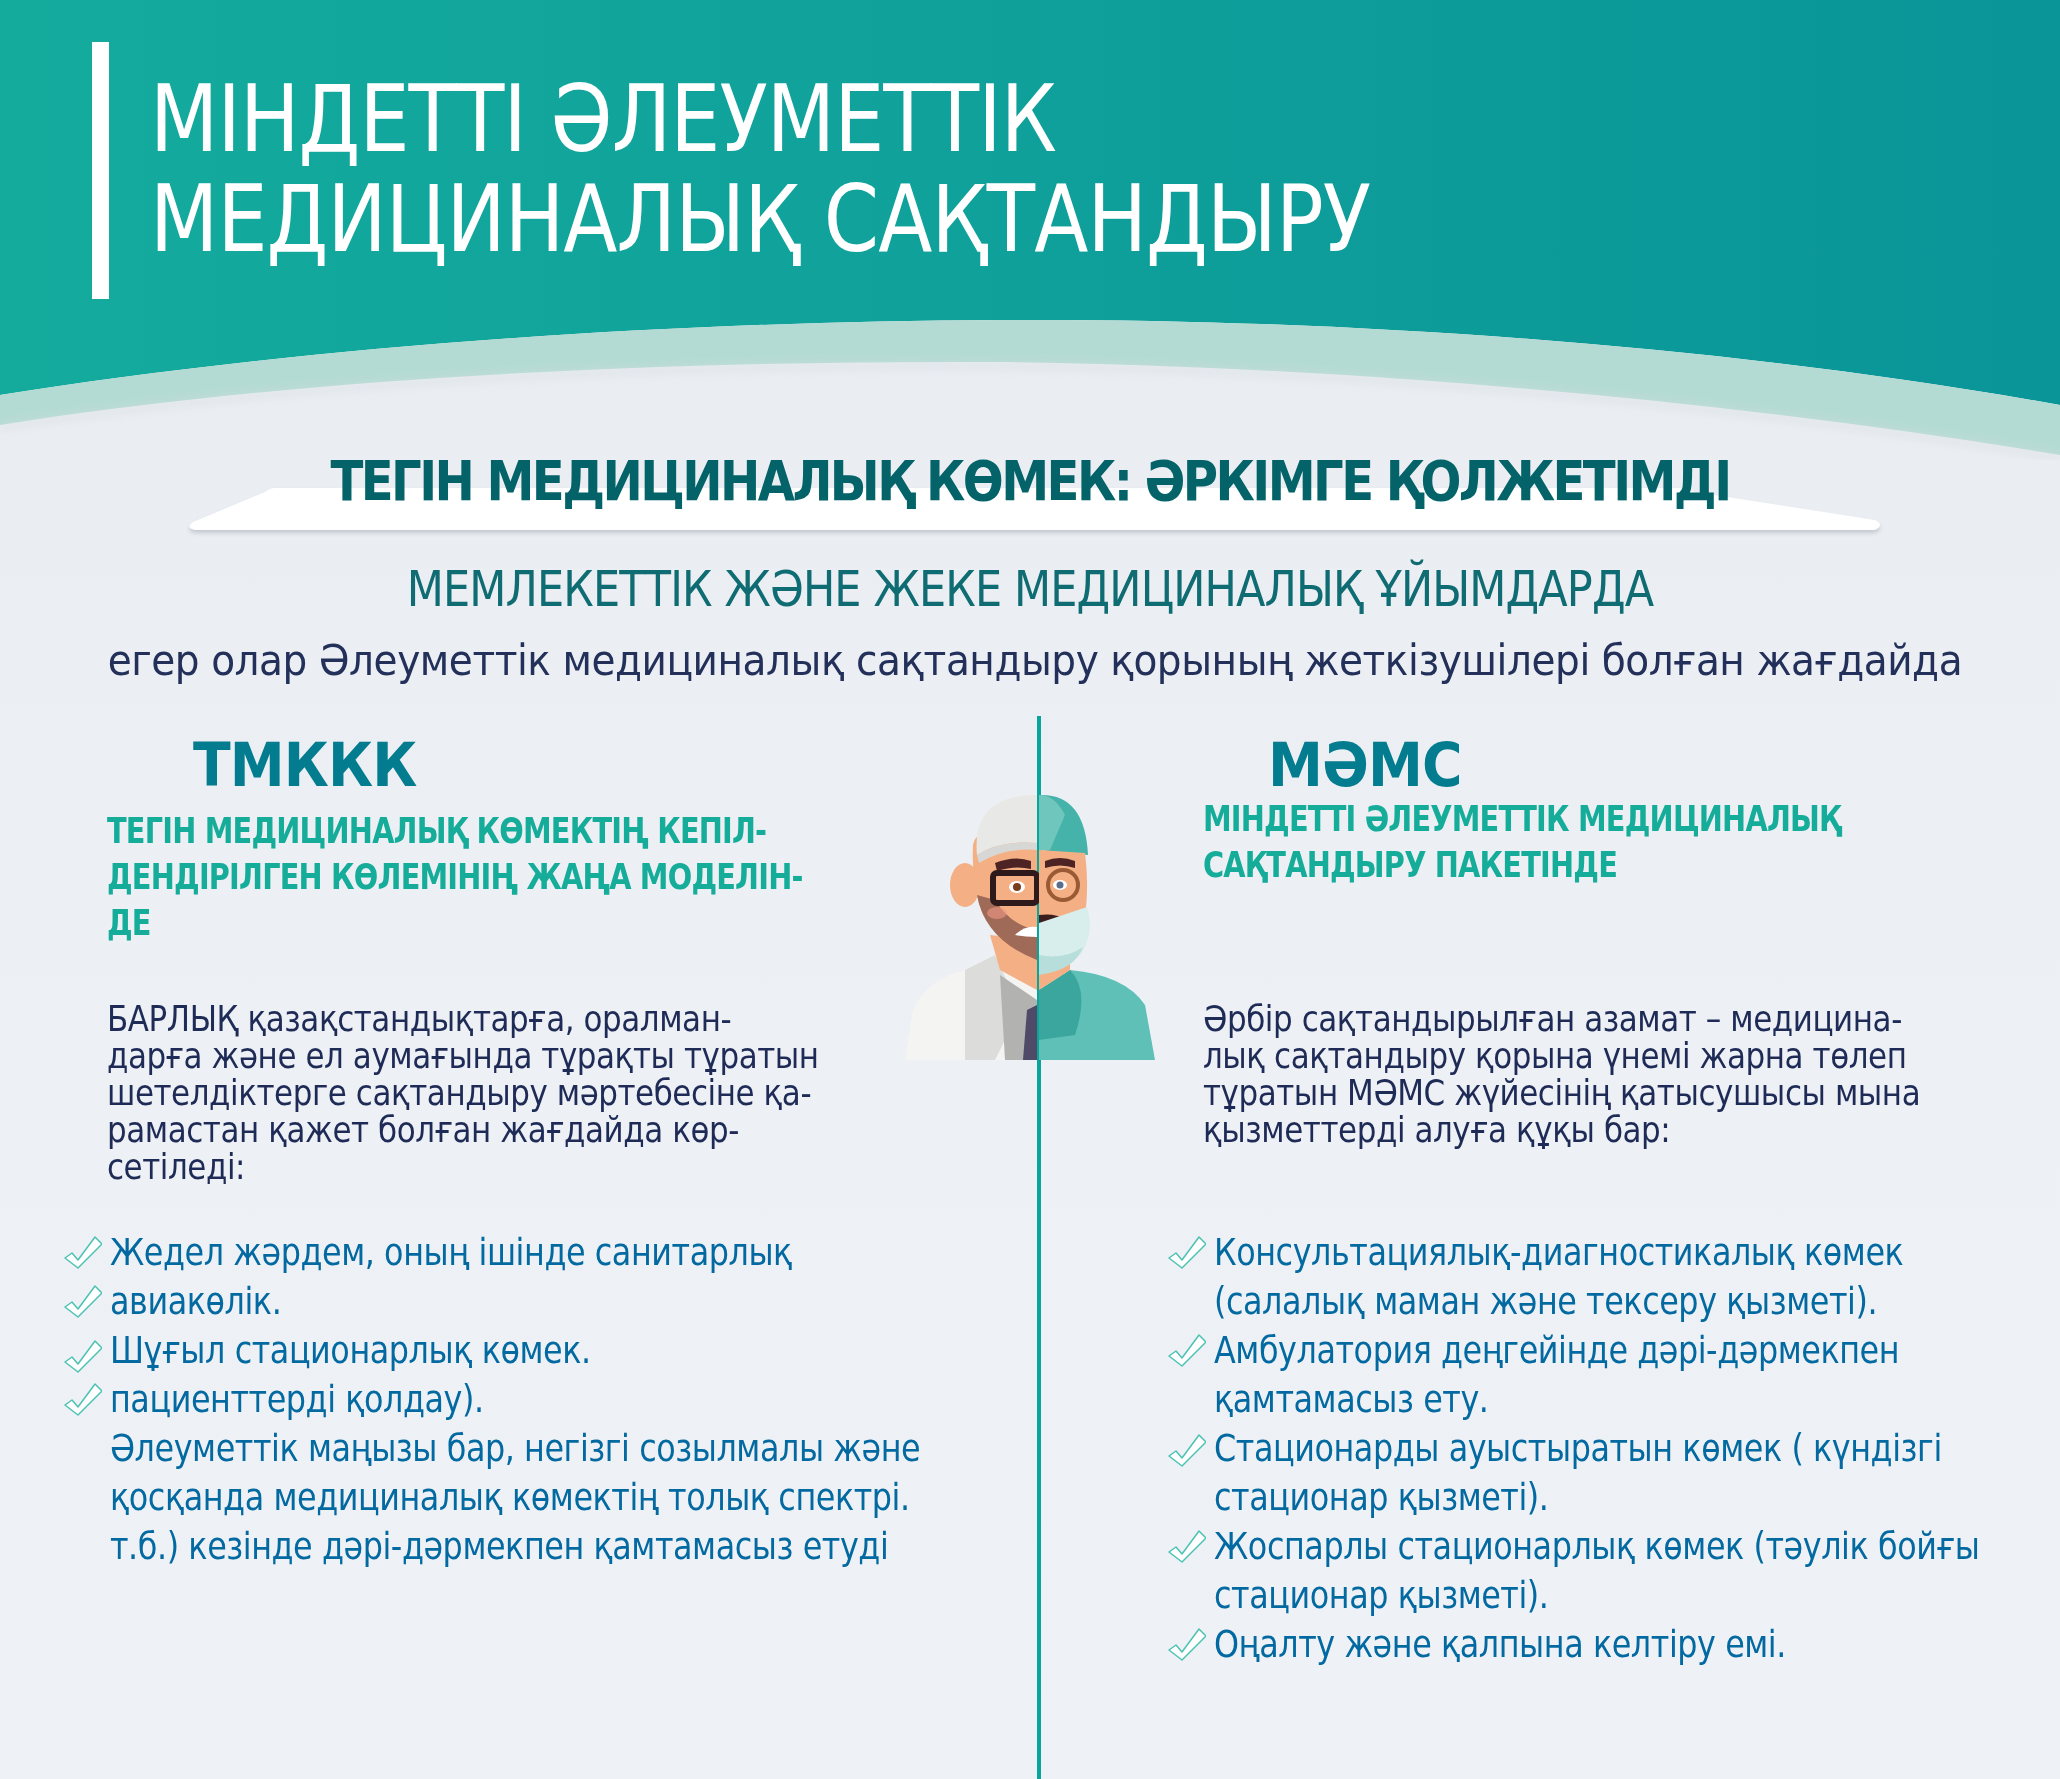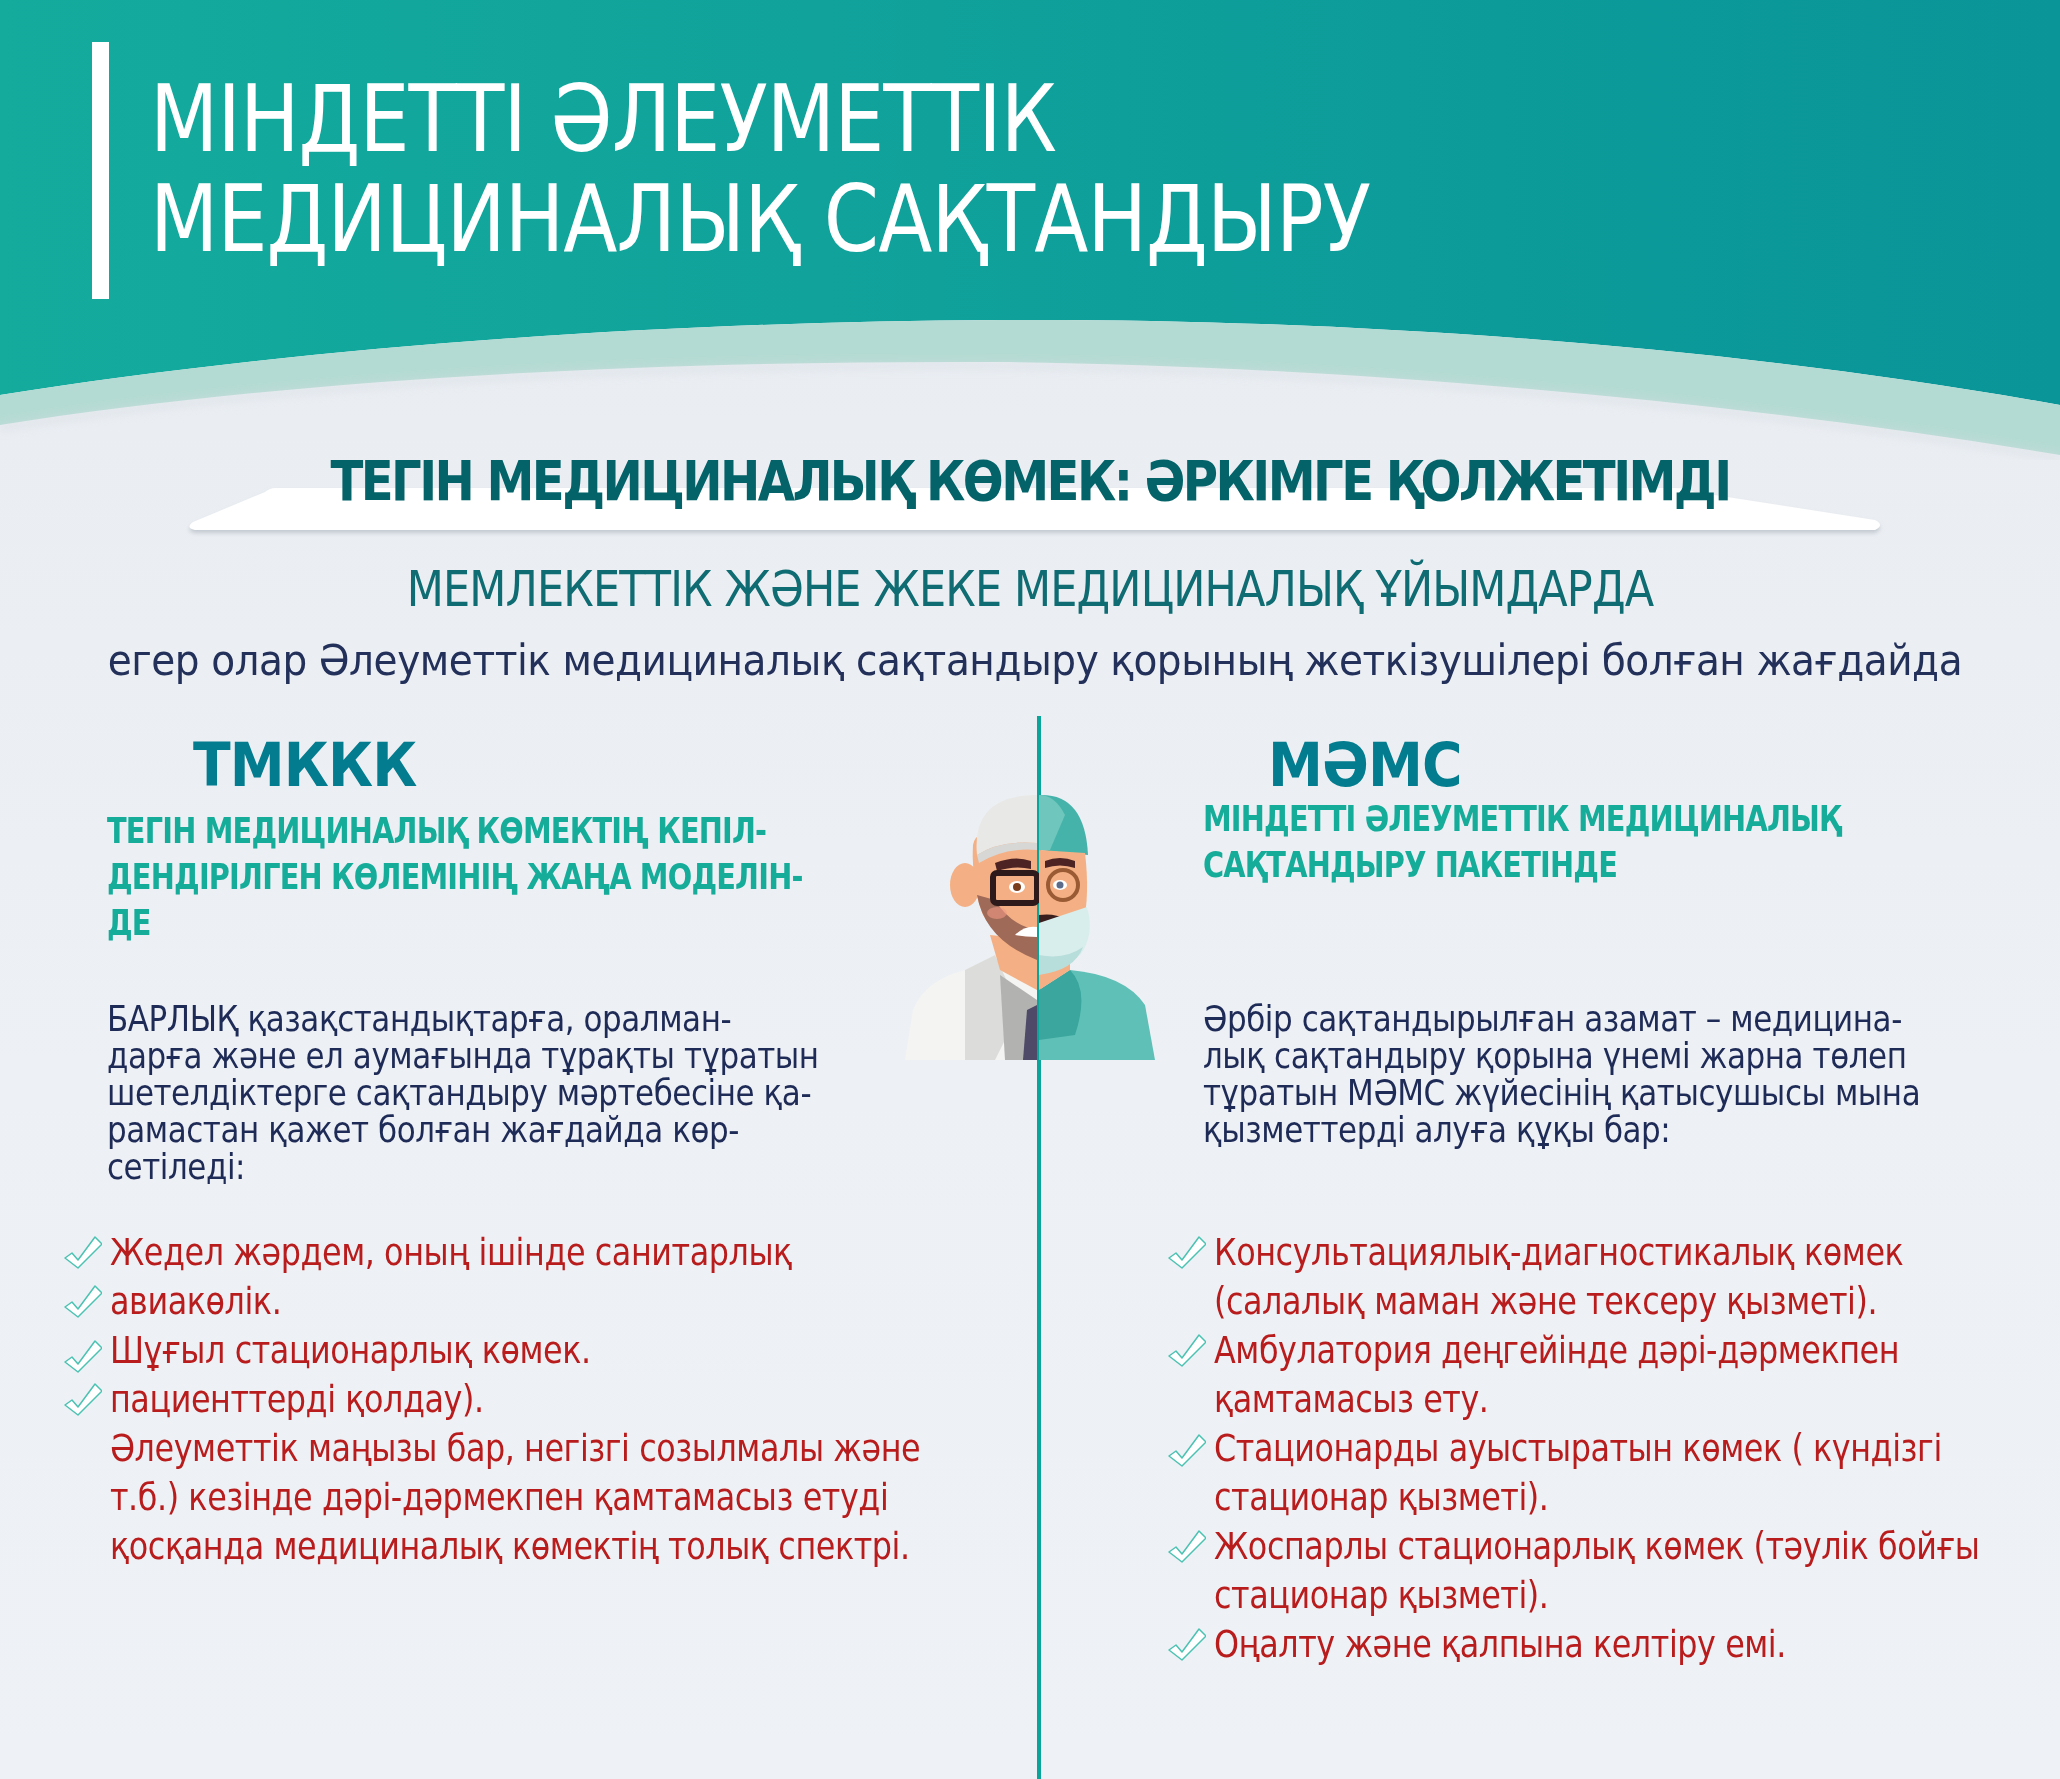--- a/index.html
+++ b/index.html
@@ -73,21 +73,21 @@
   .col-sub span { display: block; }
   .para {
     position: absolute; color: #1f2b57;
     font-family: "DejaVu Sans", sans-serif; font-size: 36px; line-height: 37px;
     letter-spacing: -0.5px;
     transform: scaleX(0.86); transform-origin: left top;
     white-space: nowrap;
   }
   .para span { display: block; }
   .list {
-    position: absolute; color: #b91c1c;
+    position: absolute; color: #0369a1;
     font-family: "DejaVu Sans", sans-serif; font-size: 37px; line-height: 49px;
     letter-spacing: -0.5px;
   }
   .list .line { position: relative; height: 49px; white-space: nowrap; }
   .list .line .txt { display: inline-block; transform: scaleX(0.86); transform-origin: left top; }
   .check {
     position: absolute; width: 40px; height: 36px;
   }
 
   
@@ -214,24 +214,24 @@
   <div class="line">
     <svg class="check" style="left:0; top:6px;" viewBox="0 0 40 36">
         <path d="M3,24 L10,19 L16,26 L33,3 L40,10 L16,34 Z" fill="#ffffff" stroke="#4cc2b2" stroke-width="1.5" stroke-linejoin="round"></path>
       </svg>
     <span class="txt" style="margin-left:48px;">пациенттерді қолдау).</span>
   </div>
   <div class="line">
     <span class="txt" style="margin-left:48px;">Әлеуметтік маңызы бар, негізгі созылмалы және</span>
   </div>
   <div class="line">
+    <span class="txt" style="margin-left:48px;">қосқанда медициналық көмектің толық спектрі.</span>
+  </div>
+  <div class="line">
     <span class="txt" style="margin-left:48px;">т.б.) кезінде дәрі-дәрмекпен қамтамасыз етуді</span>
-  </div>
-  <div class="line">
-    <span class="txt" style="margin-left:48px;">қосқанда медициналық көмектің толық спектрі.</span>
   </div>
 </div>
 
 <div class="col-abbr" style="left:1268px; top:730px;">МӘМС</div>
 <div class="col-sub" style="left:1203px; top:796px;">
   <span>МІНДЕТТІ ӘЛЕУМЕТТІК МЕДИЦИНАЛЫҚ</span>
   <span>САҚТАНДЫРУ ПАКЕТІНДЕ</span>
 </div>
 <div class="para" style="left:1203px; top:1000px;">
   <span>Әрбір сақтандырылған азамат – медицина-</span>

